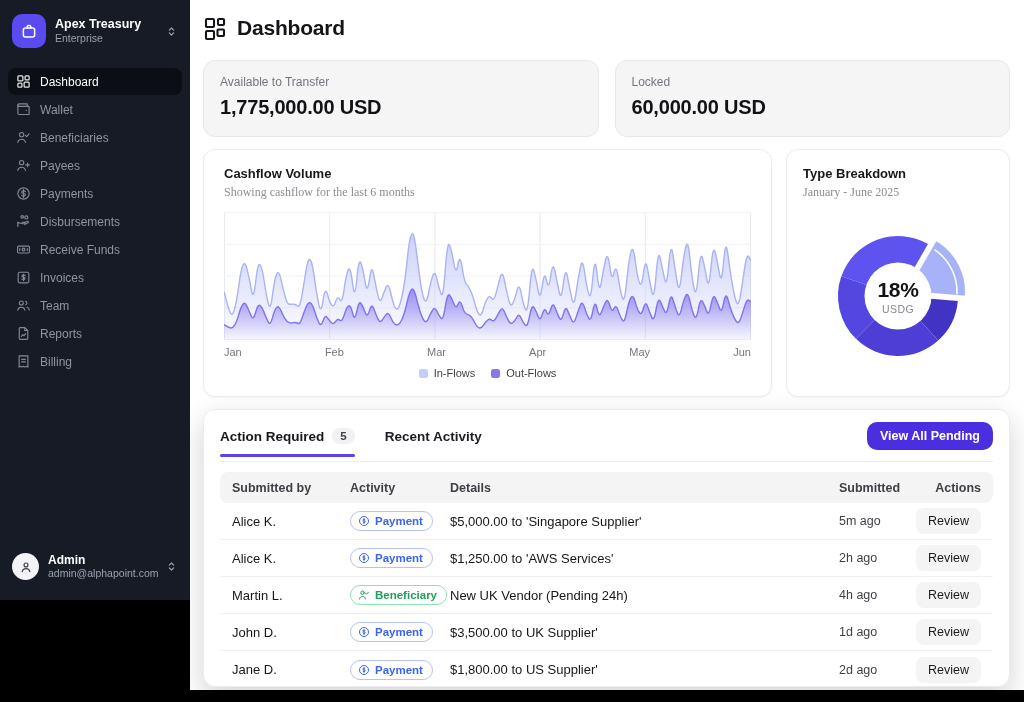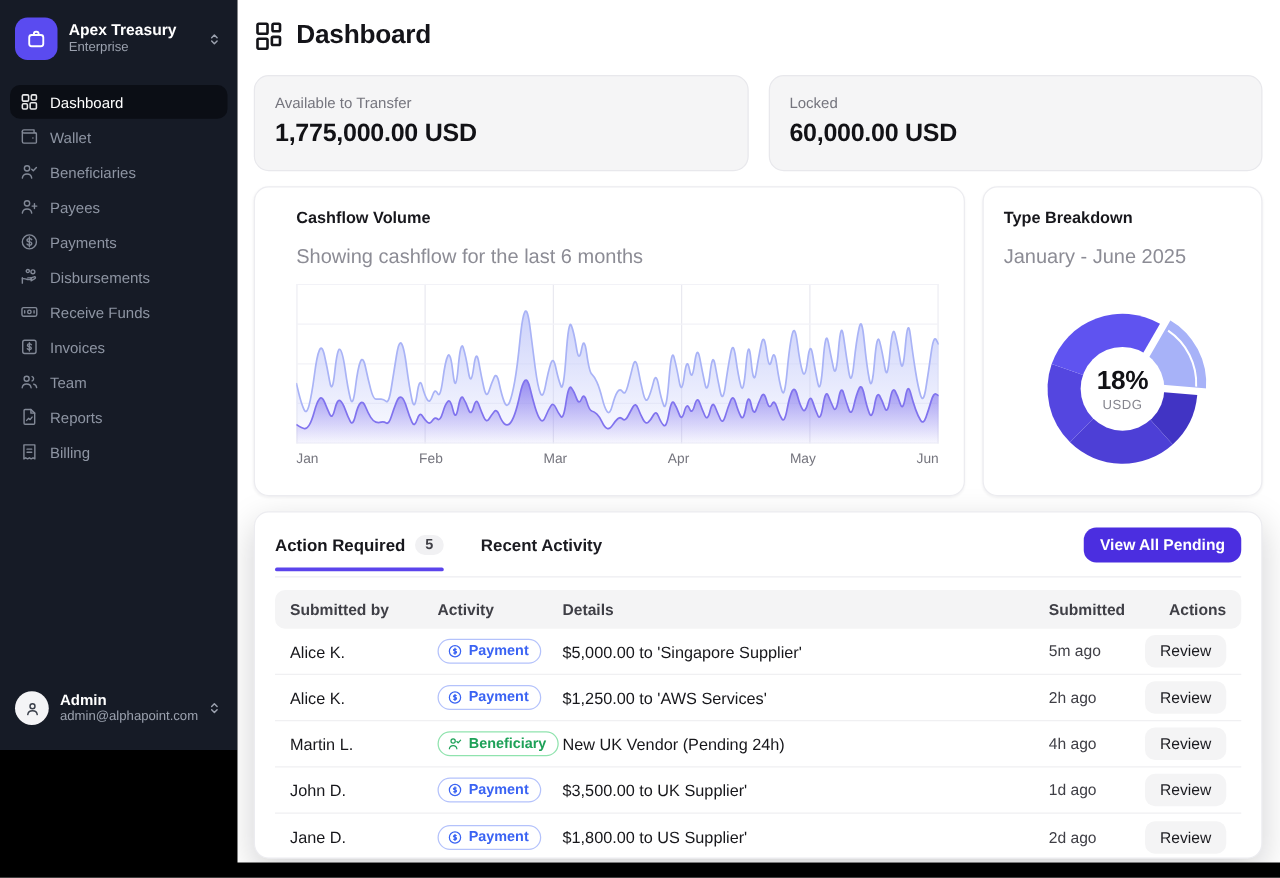--- a/index.html
+++ b/index.html
@@ -34,23 +34,23 @@
   .page-title { font-size:21px; font-weight:800; letter-spacing:-.2px; }
 
   .stats-row { display:flex; gap:16px; margin-top:20px; }
   .stat-card { flex:1; background:#f5f5f6; border:1px solid #e8e8ec; border-radius:12px;
     padding:14px 16px; height:77px; }
   .stat-label { font-size:12px; color:#75757e; }
   .stat-value { font-size:20px; font-weight:800; color:#121216; margin-top:7px; letter-spacing:-.2px; }
 
   .charts-row { display:flex; gap:14px; margin-top:12px; }
   .card { background:#fff; border:1px solid #ececf0; border-radius:12px; box-shadow:0 1px 2px rgba(20,20,30,.05); }
-  .cashflow-card { flex:1; height:248px; padding:16px 20px 0 33px; }
+  .cashflow-card { flex:1; height:248px; padding:16px 20px 0 20px; }
   .card-title { font-size:13px; font-weight:800; color:#17171c; }
-  .card-sub { font-size:16px; color:#8c8c95; margin-top:16px; }
+  .card-sub { font-size:12px; color:#8c8c95; margin-top:4px;font-family:Liberation Serif, serif; }
   .area-wrap { margin-top:12px; }
   .area-wrap svg { display:block; width:100%; height:128px; }
   .months { display:flex; justify-content:space-between; margin-top:6px; font-size:11px; color:#75757e; }
   .legend { display:flex; justify-content:center; gap:16px; margin-top:9px; }
   .legend-item { display:flex; align-items:center; gap:6px; font-size:11px; color:#3f3f46; }
   .legend-swatch { width:9px; height:9px; border-radius:2.5px; background:#aab4f6; }
 
   .breakdown-card { width:224px; height:248px; padding:16px; position:relative; }
   .donut-box { position:relative; width:164px; margin:14px auto 0; }
   .donut-box svg { display:block; width:164px; height:164px; }
@@ -284,20 +284,30 @@
             </svg>
         </div>
         <div class="months">
           <span>Jan</span>
           <span>Feb</span>
           <span>Mar</span>
           <span>Apr</span>
           <span>May</span>
           <span>Jun</span>
         </div>
+        <div class="legend">
+          <div class="legend-item">
+            <span class="legend-swatch" style="background: rgb(199, 205, 250);"></span>
+            <span>In-Flows</span>
+          </div>
+          <div class="legend-item">
+            <span class="legend-swatch" style="background: rgb(133, 119, 238);"></span>
+            <span>Out-Flows</span>
+          </div>
+        </div>
       </div>
 
       <div class="card breakdown-card">
         <div class="card-title">Type Breakdown</div>
         <div class="card-sub">January - June 2025</div>
         <div class="donut-box">
           <svg id="donut-svg" viewBox="0 0 164 164">
               <path d="M82,82 L112.00,30.04 A60,60 0 0 1 141.79,87.02 Z" fill="#a7b2f8" stroke="#ffffff" stroke-width="2" stroke-linejoin="round" transform="translate(7.98,-4.17)"></path>
               <path d="M110.52,39.72 A51,51 0 0 1 132.94,84.49" fill="none" stroke="#ffffff" stroke-width="1.6" transform="translate(7.98,-4.17)"></path>
               <path d="M82,82 L141.79,87.02 A60,60 0 0 1 122.15,126.59 Z" fill="#4134c4"></path>

